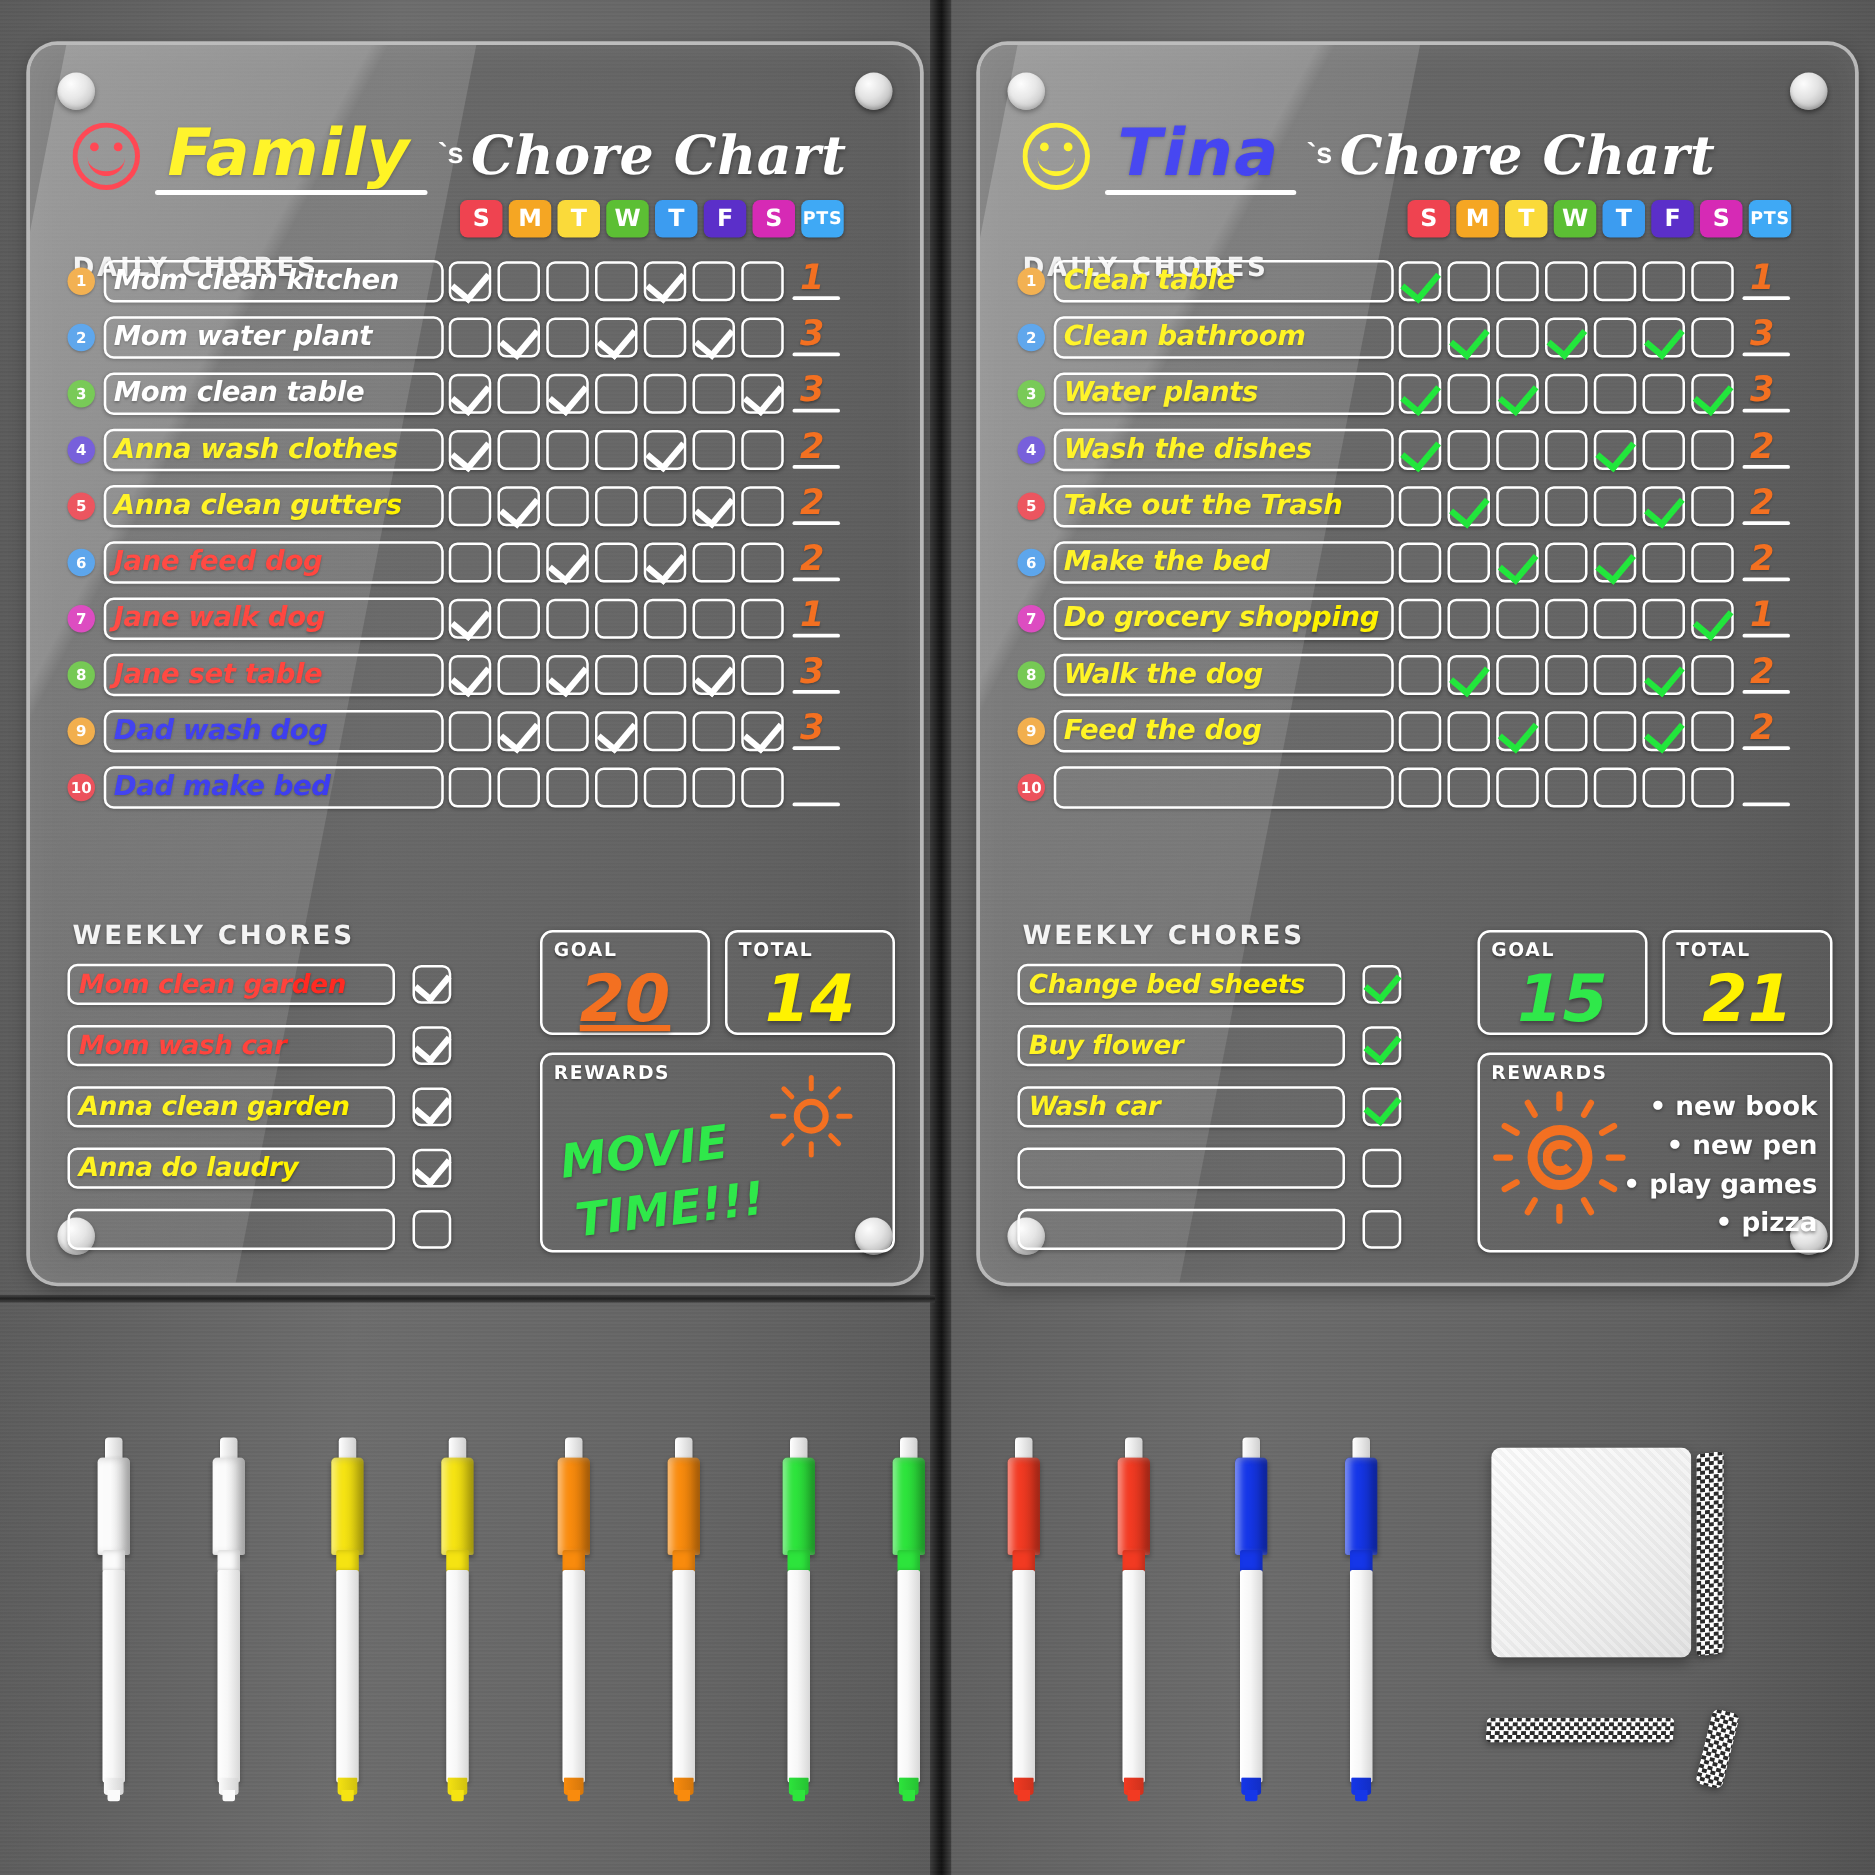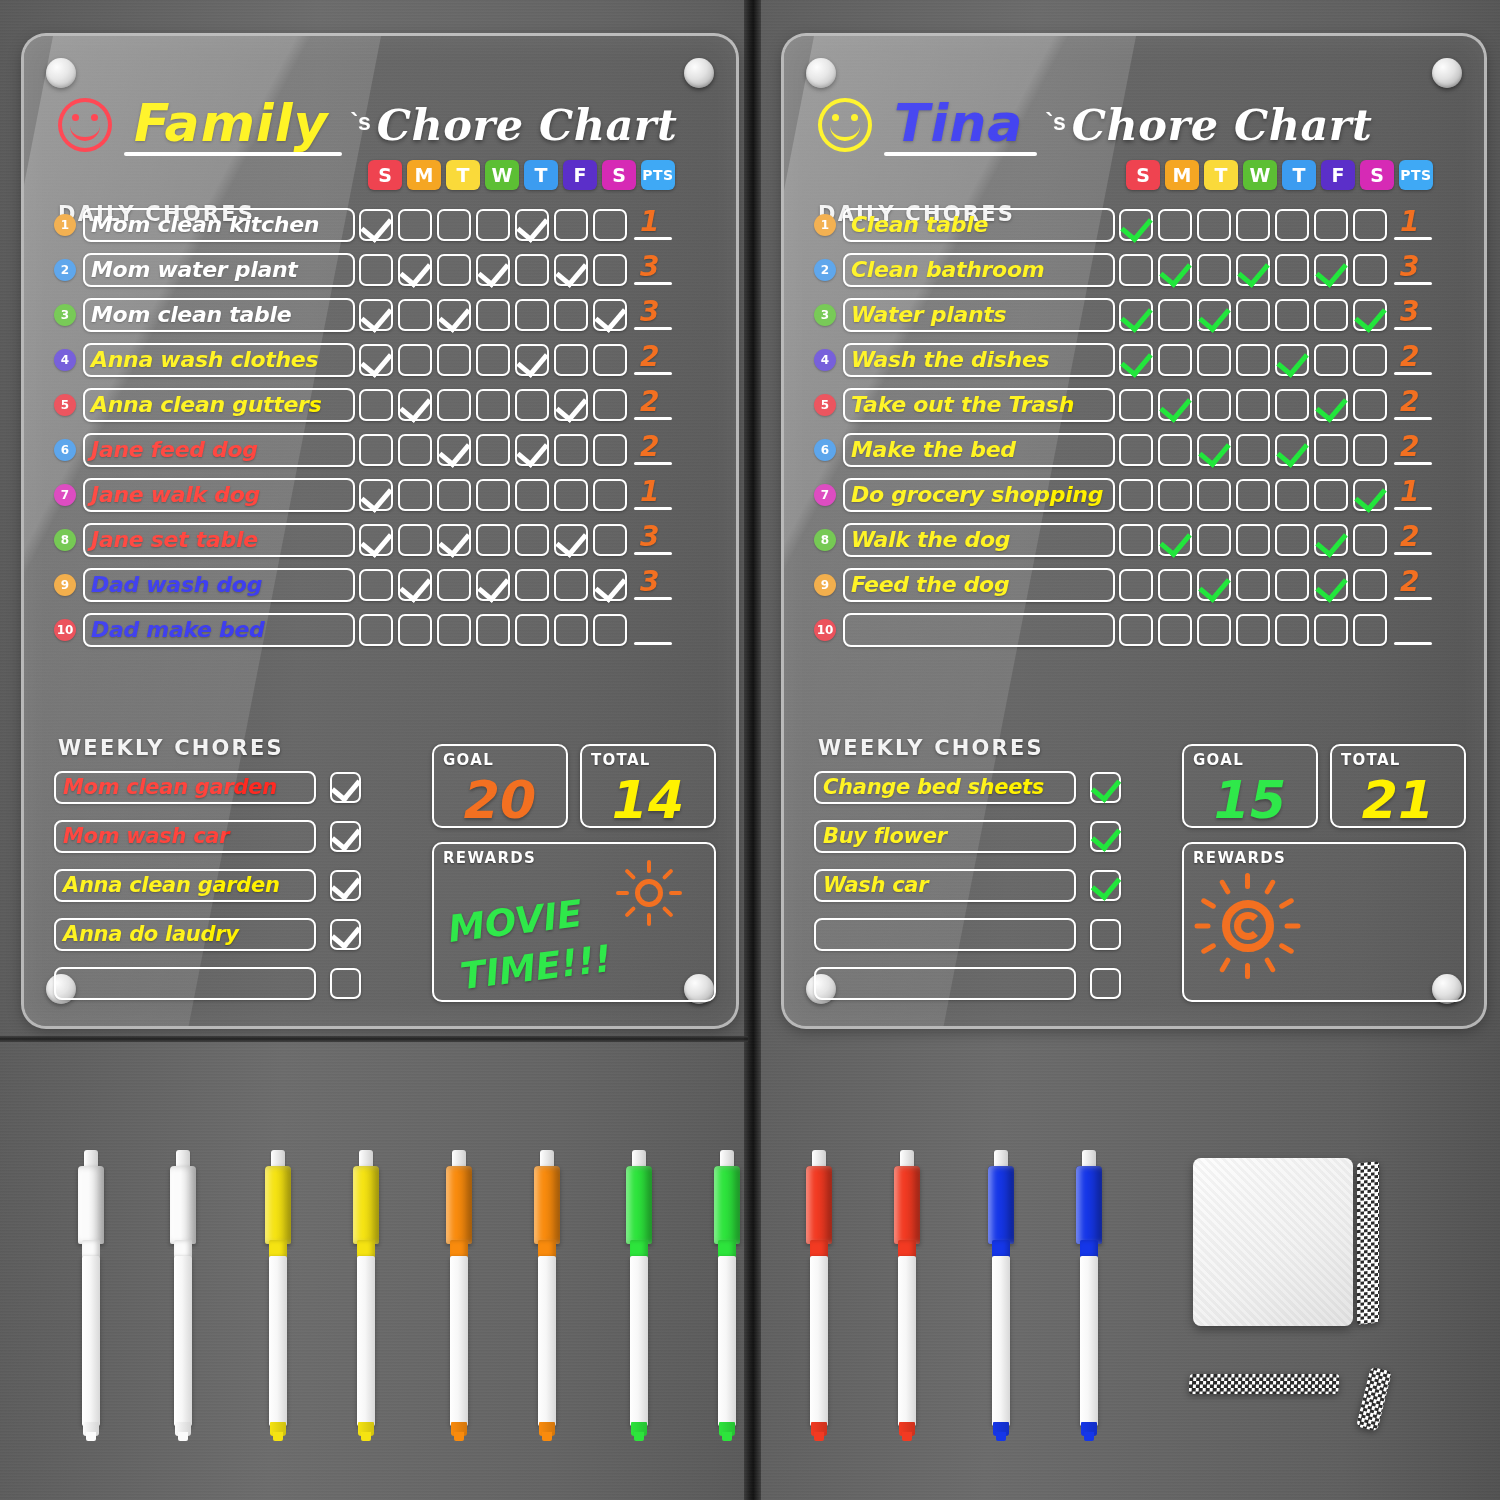--- a/index.html
+++ b/index.html
@@ -520,21 +520,21 @@
           </div>
       </div>
         <div class="wrow" style="top:926px;">
         <div class="wfield">
           <span class="handtext" style="color:#ffffff;font-size:21px;"></span>
         </div>
         <div class="wbox"></div>
       </div>
         <div class="panel" style="left:408px;top:708px;width:136px;height:84px;">
       <span class="panel-label">GOAL</span>
-      <span class="bignum" style="color:#f37021;">20</span>
+      <span class="bignum" style="color:#f37021;text-decoration:underline;">20</span>
     </div>
         <div class="panel" style="left:556px;top:708px;width:136px;height:84px;">
       <span class="panel-label">TOTAL</span>
       <span class="bignum" style="color:#fff200;">14</span>
     </div>
         <div class="panel" style="left:408px;top:806px;width:284px;height:160px;">
       <span class="panel-label">REWARDS</span>
           <span class="reward-text" style="left:14px;top:56px;font-size:37px;color:#2fe84a;transform:rotate(-7deg);">MOVIE</span>
         <span class="reward-text" style="left:26px;top:102px;font-size:37px;color:#2fe84a;transform:rotate(-7deg);">TIME!!!</span>
         <span class="sun" style="right:36px;top:20px;width:58px;height:58px;">
@@ -846,20 +846,26 @@
         <div class="panel" style="left:398px;top:708px;width:136px;height:84px;">
       <span class="panel-label">GOAL</span>
       <span class="bignum" style="color:#2fe84a;">15</span>
     </div>
         <div class="panel" style="left:546px;top:708px;width:136px;height:84px;">
       <span class="panel-label">TOTAL</span>
       <span class="bignum" style="color:#fff200;">21</span>
     </div>
         <div class="panel" style="left:398px;top:806px;width:284px;height:160px;">
       <span class="panel-label">REWARDS</span>
+          <div class="reward-list">
+            <div>• new book</div>
+            <div>• new pen</div>
+            <div>• play games</div>
+            <div>• pizza</div>
+          </div>
         <span class="sun" style="left:16px;top:34px;width:96px;height:96px;">
           <span class="core" style="left:22px;top:22px;width:52px;height:52px;border:8px solid #f37021;"></span>
           <span class="core" style="left:34px;top:34px;width:28px;height:28px;border:7px solid #f37021;border-right-color:transparent;"></span>
           <span class="ray" style="left:45px;top:-5px;width:5px;height:16px;background:#f37021;transform-origin:2.5px 53px;transform:rotate(0deg);"></span>
             <span class="ray" style="left:45px;top:-5px;width:5px;height:16px;background:#f37021;transform-origin:2.5px 53px;transform:rotate(30deg);"></span>
             <span class="ray" style="left:45px;top:-5px;width:5px;height:16px;background:#f37021;transform-origin:2.5px 53px;transform:rotate(60deg);"></span>
             <span class="ray" style="left:45px;top:-5px;width:5px;height:16px;background:#f37021;transform-origin:2.5px 53px;transform:rotate(90deg);"></span>
             <span class="ray" style="left:45px;top:-5px;width:5px;height:16px;background:#f37021;transform-origin:2.5px 53px;transform:rotate(120deg);"></span>
             <span class="ray" style="left:45px;top:-5px;width:5px;height:16px;background:#f37021;transform-origin:2.5px 53px;transform:rotate(150deg);"></span>
             <span class="ray" style="left:45px;top:-5px;width:5px;height:16px;background:#f37021;transform-origin:2.5px 53px;transform:rotate(180deg);"></span>

